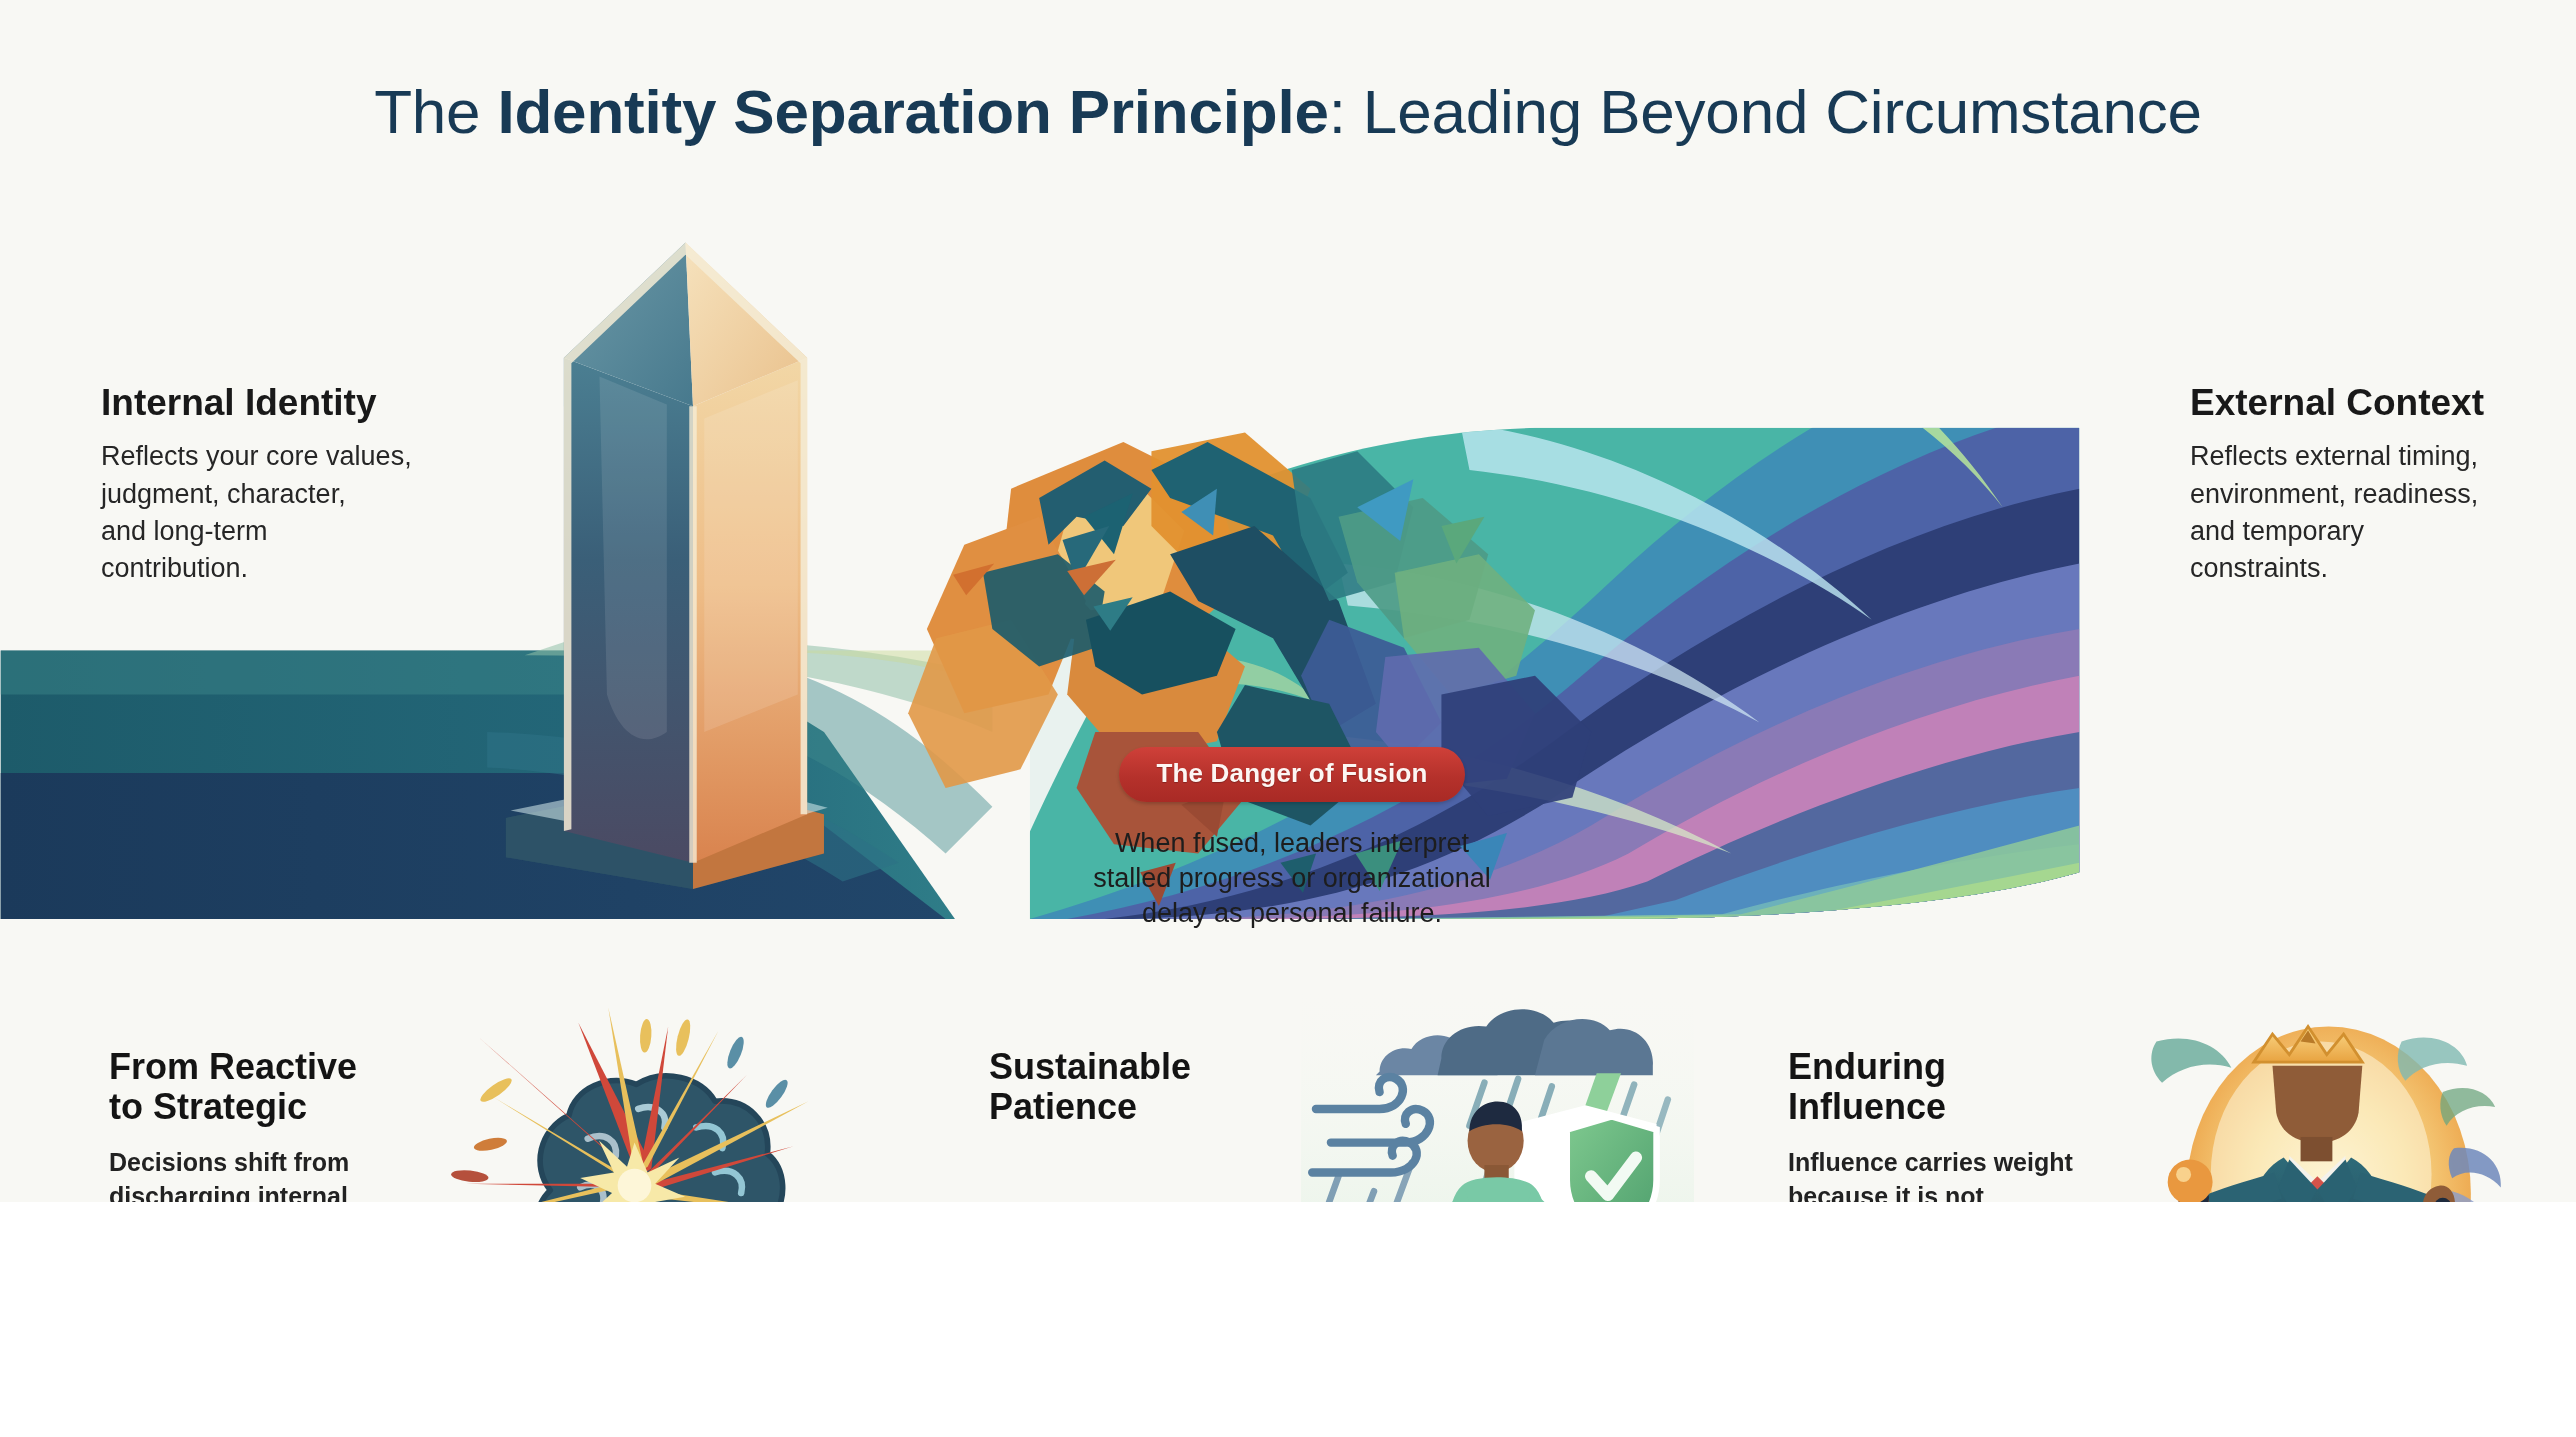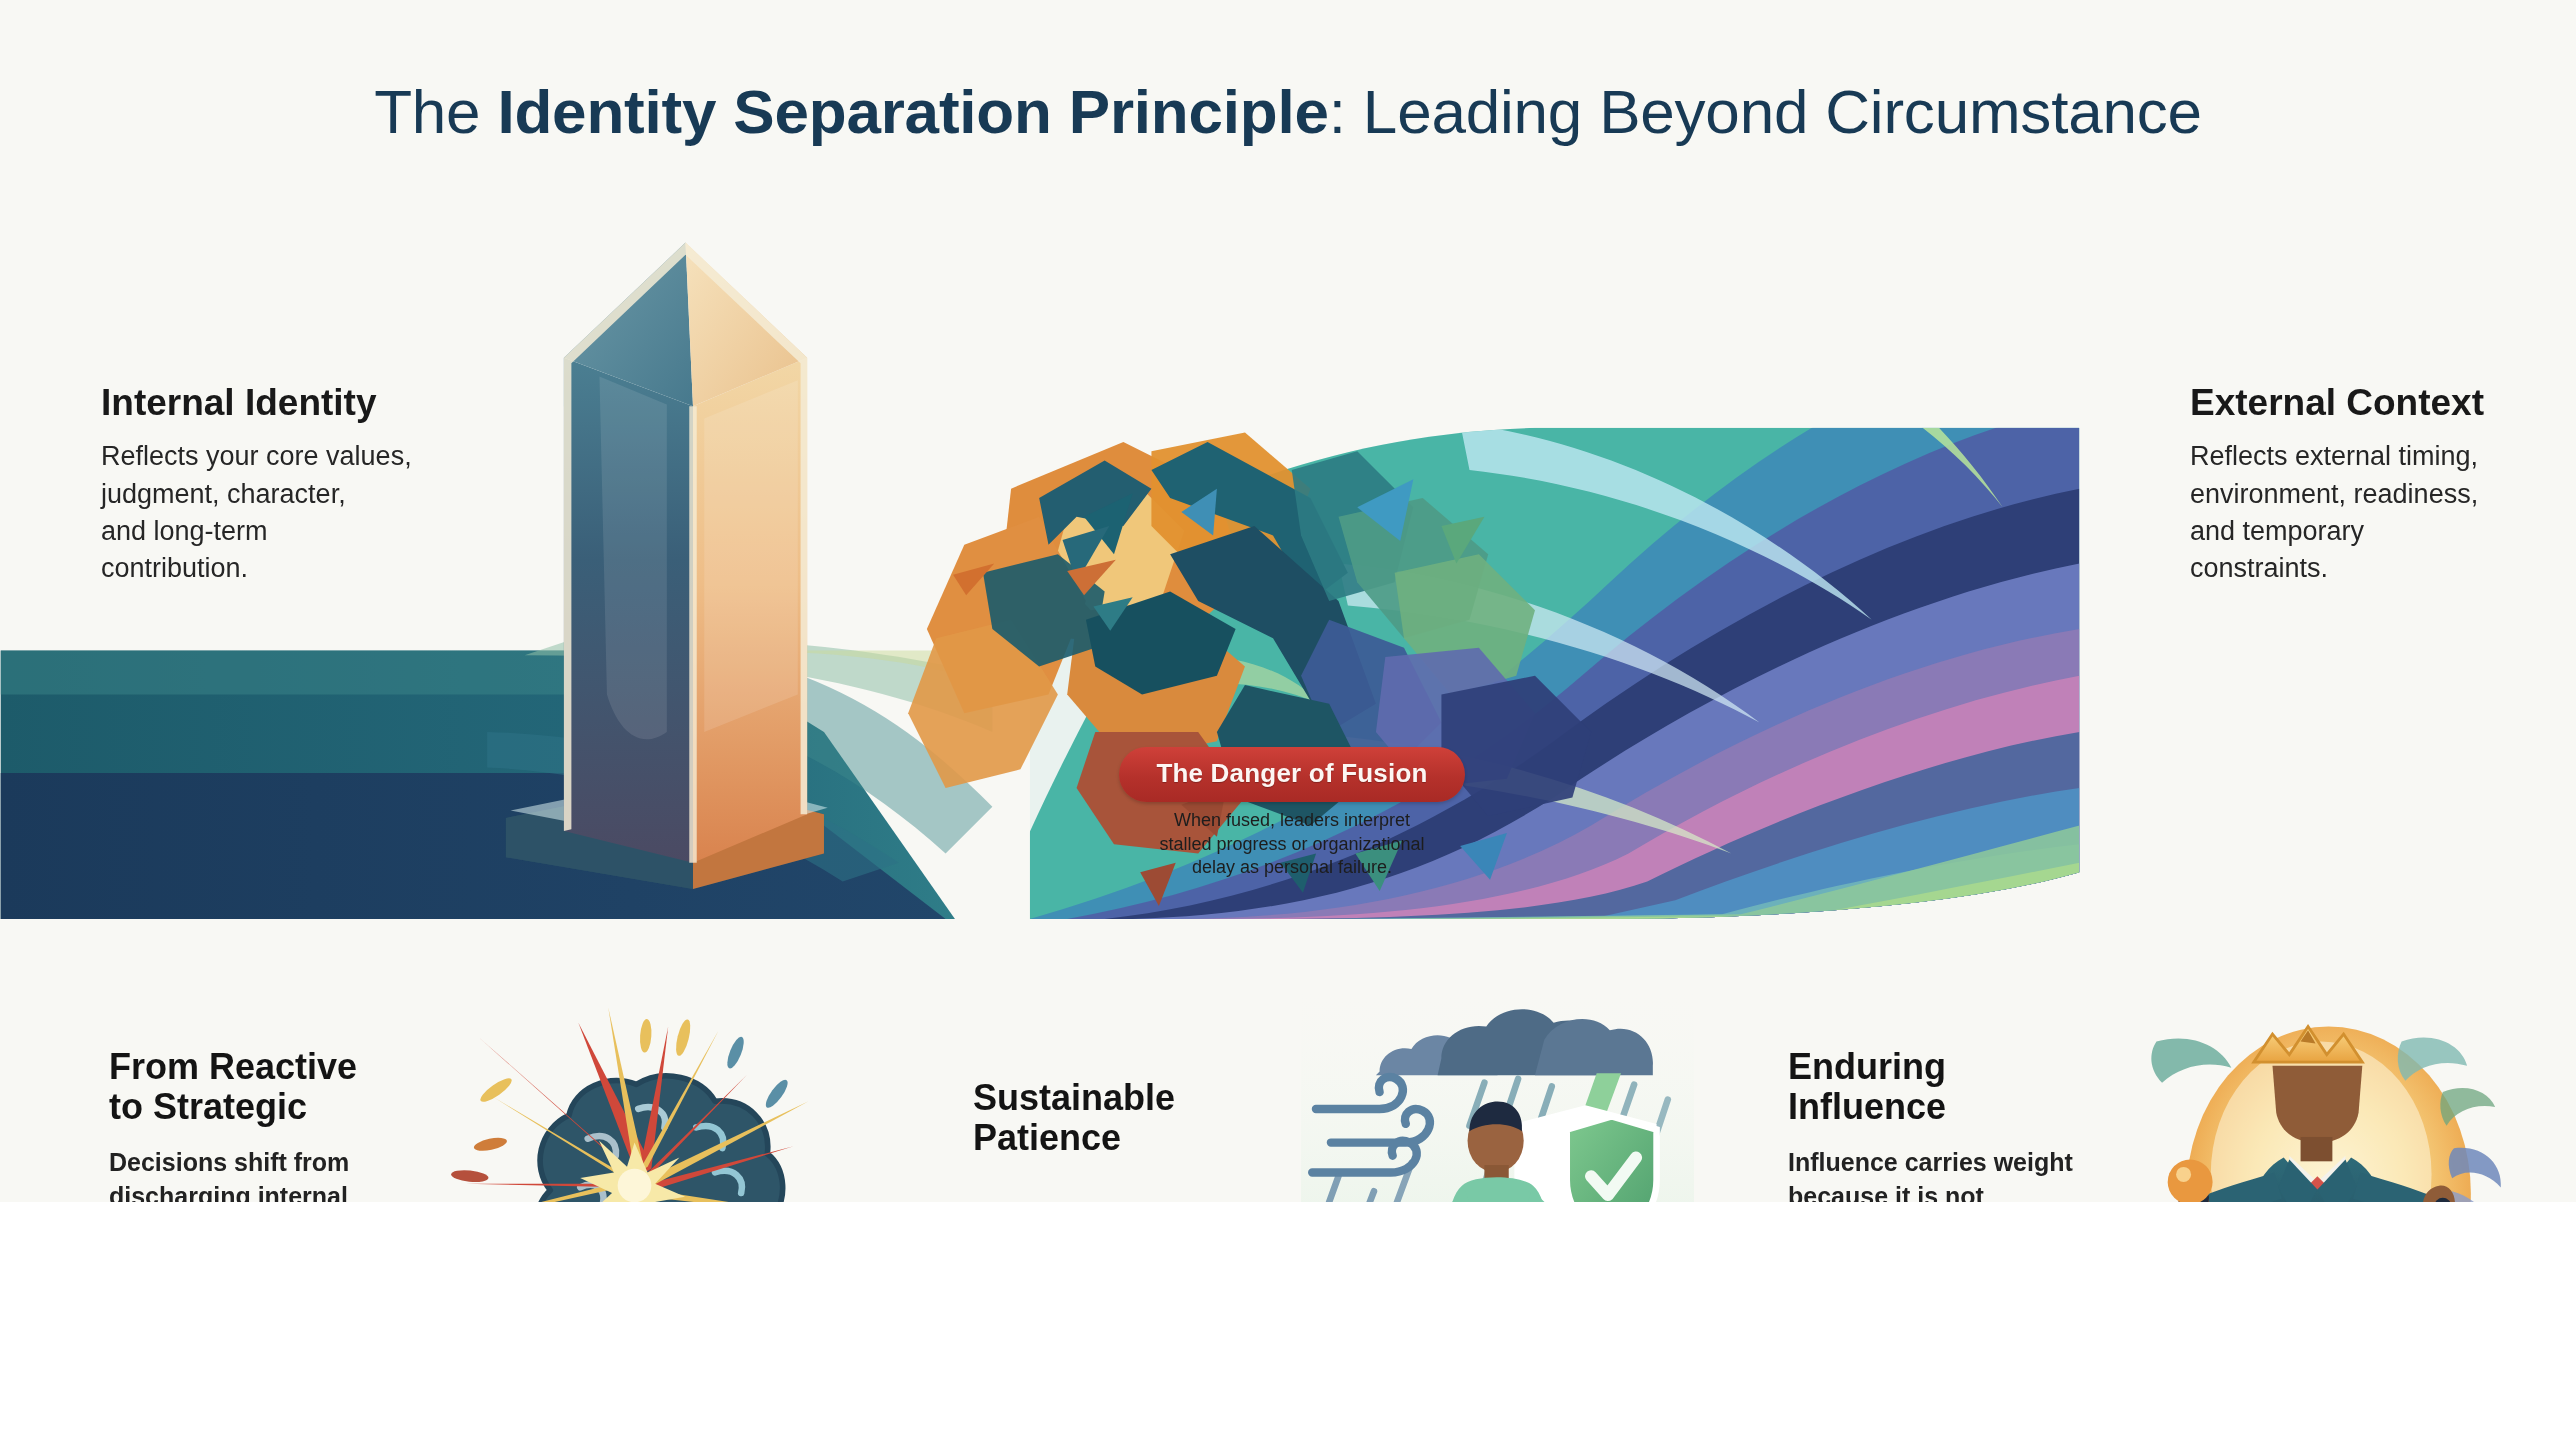--- a/index.html
+++ b/index.html
@@ -82,22 +82,22 @@
     color: #fdf6f3;
     font-size: 26px;
     font-weight: 700;
     padding: 11.2px 37px 13px 37px;
     border-radius: 37px;
     letter-spacing: 0.2px;
     box-shadow: 0 1.9px 3.7px rgba(0,0,0,0.18);
     text-shadow: 0 0.9px 0.9px rgba(0,0,0,0.25);
   }
   #fusion-caption {
-    margin-top: 7px;
-    font-size: 18px;
+    margin-top: 24px;
+    font-size: 27px;
     line-height: 1.3;
     color: #1d1d1d;
     white-space: pre-line;
   }
 
   
   .card { position: absolute; top: 1047px; }
   .card .c-heading {
     font-size: 36px;
     font-weight: 700;
@@ -115,21 +115,21 @@
     white-space: pre-line;
   }
   .card .c-text { position: absolute; top: 0; }
   .card .c-icon { position: absolute; top: -58px; }
   .card .c-icon svg { display: block; }
 
   #card-1 { left: 101px;  width: 711px; }
   #card-1 .c-text { left: 8px;   width: 309px; }
   #card-1 .c-icon { left: 337px; }
   #card-2 { left: 973px; width: 711px; }
-  #card-2 .c-text { left: 0;   width: 300px; margin-top: 31px; }
+  #card-2 .c-text { left: 16px;   width: 300px; }
   #card-2 .c-icon { left: 328px; }
   #card-3 { left: 1788px; width: 730px; }
   #card-3 .c-text { left: 0;   width: 318px; }
   #card-3 .c-icon { left: 346px; }
 </style>
 </head>
 <body>
 
 <div id="page">
 

